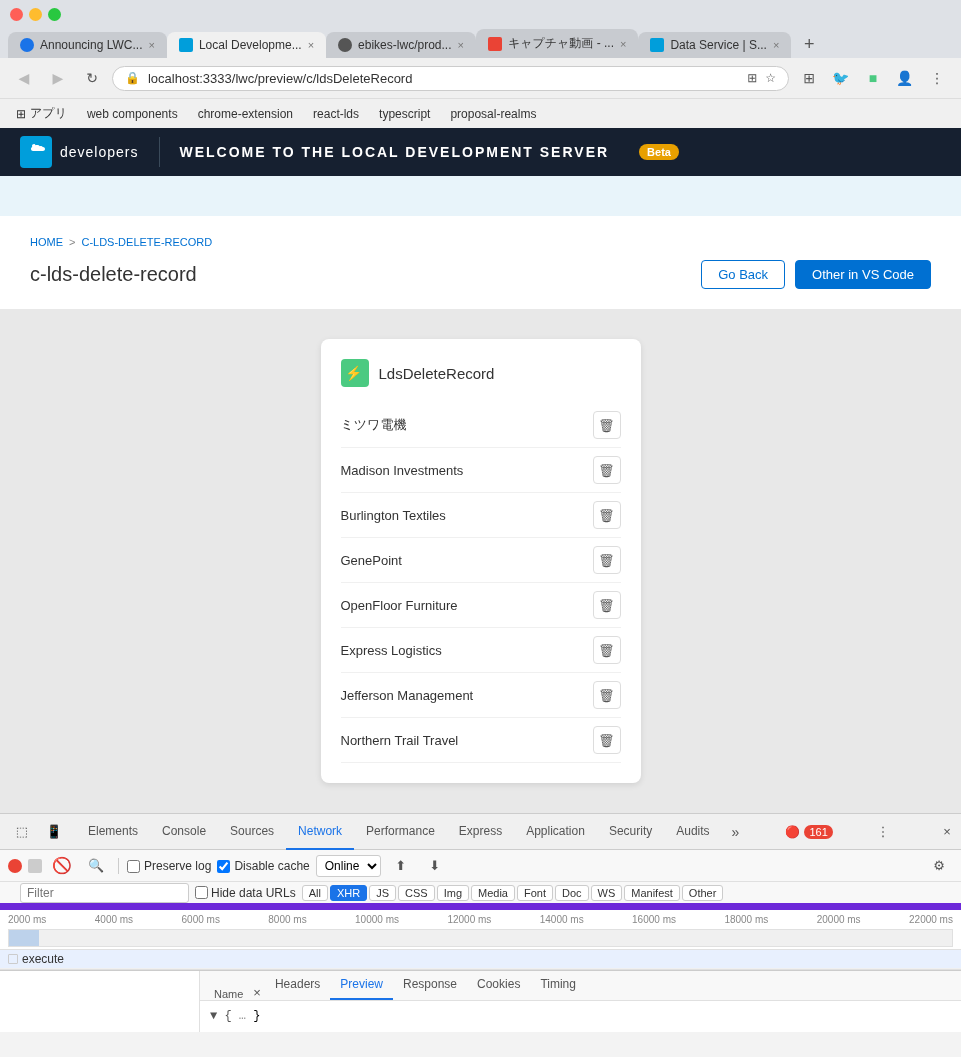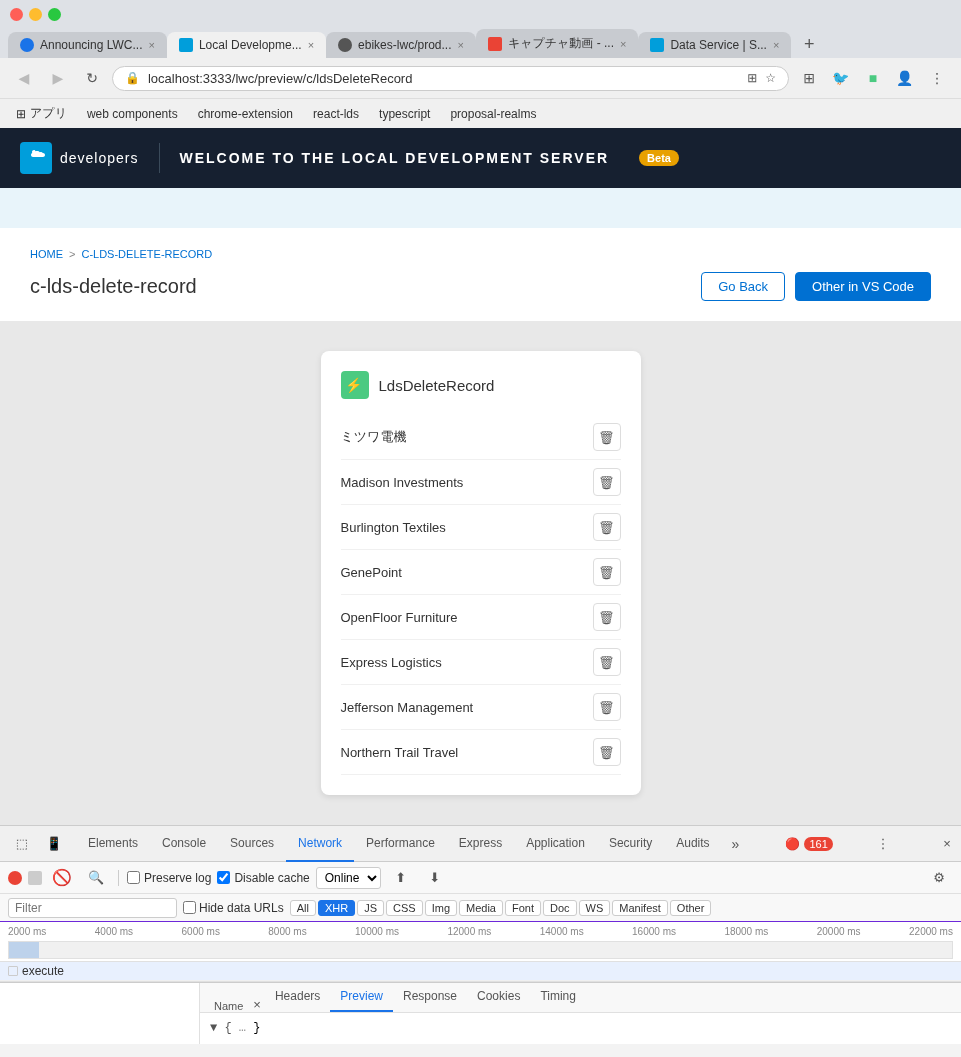--- a/index.html
+++ b/index.html
@@ -31,21 +31,21 @@
     .nav-icon { width: 28px; height: 28px; display: flex; align-items: center; justify-content: center; border-radius: 50%; cursor: pointer; color: #555; font-size: 14px; }
 
     .bookmarks-bar { display: flex; align-items: center; padding: 4px 10px; background: #f0f0f0; gap: 8px; border-top: 1px solid #ddd; font-size: 12px; }
     .bookmark-item { display: flex; align-items: center; gap: 4px; padding: 2px 6px; cursor: pointer; border-radius: 4px; color: #333; white-space: nowrap; }
     .bookmark-icon { font-size: 12px; }
 
     
     .main-content { background: #f3f3f3; }
 
     
-    .sf-header { background: #162030; display: flex; align-items: center; padding: 0 20px; height: 60px; gap: 20px; }
+    .sf-header { background: #162030; display: flex; align-items: center; padding: 0 20px; height: 48px; gap: 20px; }
     .sf-logo { display: flex; align-items: center; gap: 8px; }
     .sf-logo-icon { width: 32px; height: 32px; background: #009edb; border-radius: 4px; display: flex; align-items: center; justify-content: center; }
     .sf-logo-icon svg { width: 24px; height: 24px; fill: white; }
     .sf-logo-text { color: white; font-size: 14px; font-weight: 300; letter-spacing: 1px; }
     .sf-divider { width: 1px; height: 30px; background: #3a4a5a; }
     .sf-header-title { color: white; font-size: 14px; font-weight: 700; letter-spacing: 2px; text-transform: uppercase; }
     .sf-beta { background: #e8a000; color: white; font-size: 11px; font-weight: 600; padding: 2px 8px; border-radius: 10px; margin-left: 10px; }
 
     
     .light-section { background: #e8f4fa; height: 40px; }
@@ -79,25 +79,25 @@
     .devtools-tab.active { color: #1a73e8; border-bottom-color: #1a73e8; }
     .devtools-tab-more { padding: 0 10px; height: 36px; display: flex; align-items: center; font-size: 14px; color: #555; cursor: pointer; }
     .devtools-left-icons { display: flex; align-items: center; padding: 0 8px; gap: 4px; }
     .dt-icon { width: 28px; height: 28px; display: flex; align-items: center; justify-content: center; border-radius: 3px; cursor: pointer; color: #555; font-size: 13px; }
     .devtools-close { margin-left: auto; width: 28px; height: 28px; display: flex; align-items: center; justify-content: center; cursor: pointer; color: #555; }
     .error-badge { background: #ea4335; color: white; font-size: 11px; padding: 1px 5px; border-radius: 8px; margin-left: 4px; }
 
     .devtools-toolbar { display: flex; align-items: center; padding: 4px 8px; gap: 6px; background: #f8f8f8; border-bottom: 1px solid #e0e0e0; height: 32px; }
     .dt-record-btn { width: 14px; height: 14px; border-radius: 50%; background: #ea4335; border: none; cursor: pointer; flex-shrink: 0; }
     .dt-separator { width: 1px; height: 16px; background: #ccc; margin: 0 2px; }
-    .dt-checkbox-label { display: flex; align-items: flex-start; gap: 4px; font-size: 12px; color: #333; cursor: pointer; }
+    .dt-checkbox-label { display: flex; align-items: flex-end; gap: 4px; font-size: 12px; color: #333; cursor: pointer; }
     .dt-checkbox-label input { cursor: pointer; }
     .dt-online-select { font-size: 12px; border: 1px solid #ccc; background: white; padding: 2px 4px; border-radius: 3px; cursor: pointer; }
 
-    .filter-bar { display: flex; align-items: center; padding: 4px 8px; gap: 6px; background: #f8f8f8; border-bottom: 1px solid #6d28d9; height: 28px; }
+    .filter-bar { display: flex; align-items: center; padding: 4px 20px; gap: 6px; background: #f8f8f8; border-bottom: 7px solid #6d28d9; height: 28px; }
     .filter-input { flex: 0 0 160px; border: 1px solid #ccc; border-radius: 3px; padding: 2px 6px; font-size: 12px; }
     .filter-checkbox-label { display: flex; align-items: center; gap: 3px; font-size: 12px; color: #333; cursor: pointer; }
     .filter-btn { padding: 1px 6px; font-size: 11px; border: 1px solid #ccc; border-radius: 3px; background: white; cursor: pointer; color: #333; }
     .filter-btn.active { background: #1a73e8; color: white; border-color: #1a73e8; }
     .filter-btns { display: flex; gap: 2px; }
 
     .timeline-bar { background: white; height: 40px; border-bottom: 1px solid #e0e0e0; overflow: hidden; position: relative; }
 
     .network-row { display: flex; align-items: center; padding: 2px 8px; border-bottom: 1px solid #f0f0f0; background: white; font-size: 12px; }
     .network-row-name { flex: 0 0 200px; color: #333; display: flex; align-items: center; gap: 4px; }

